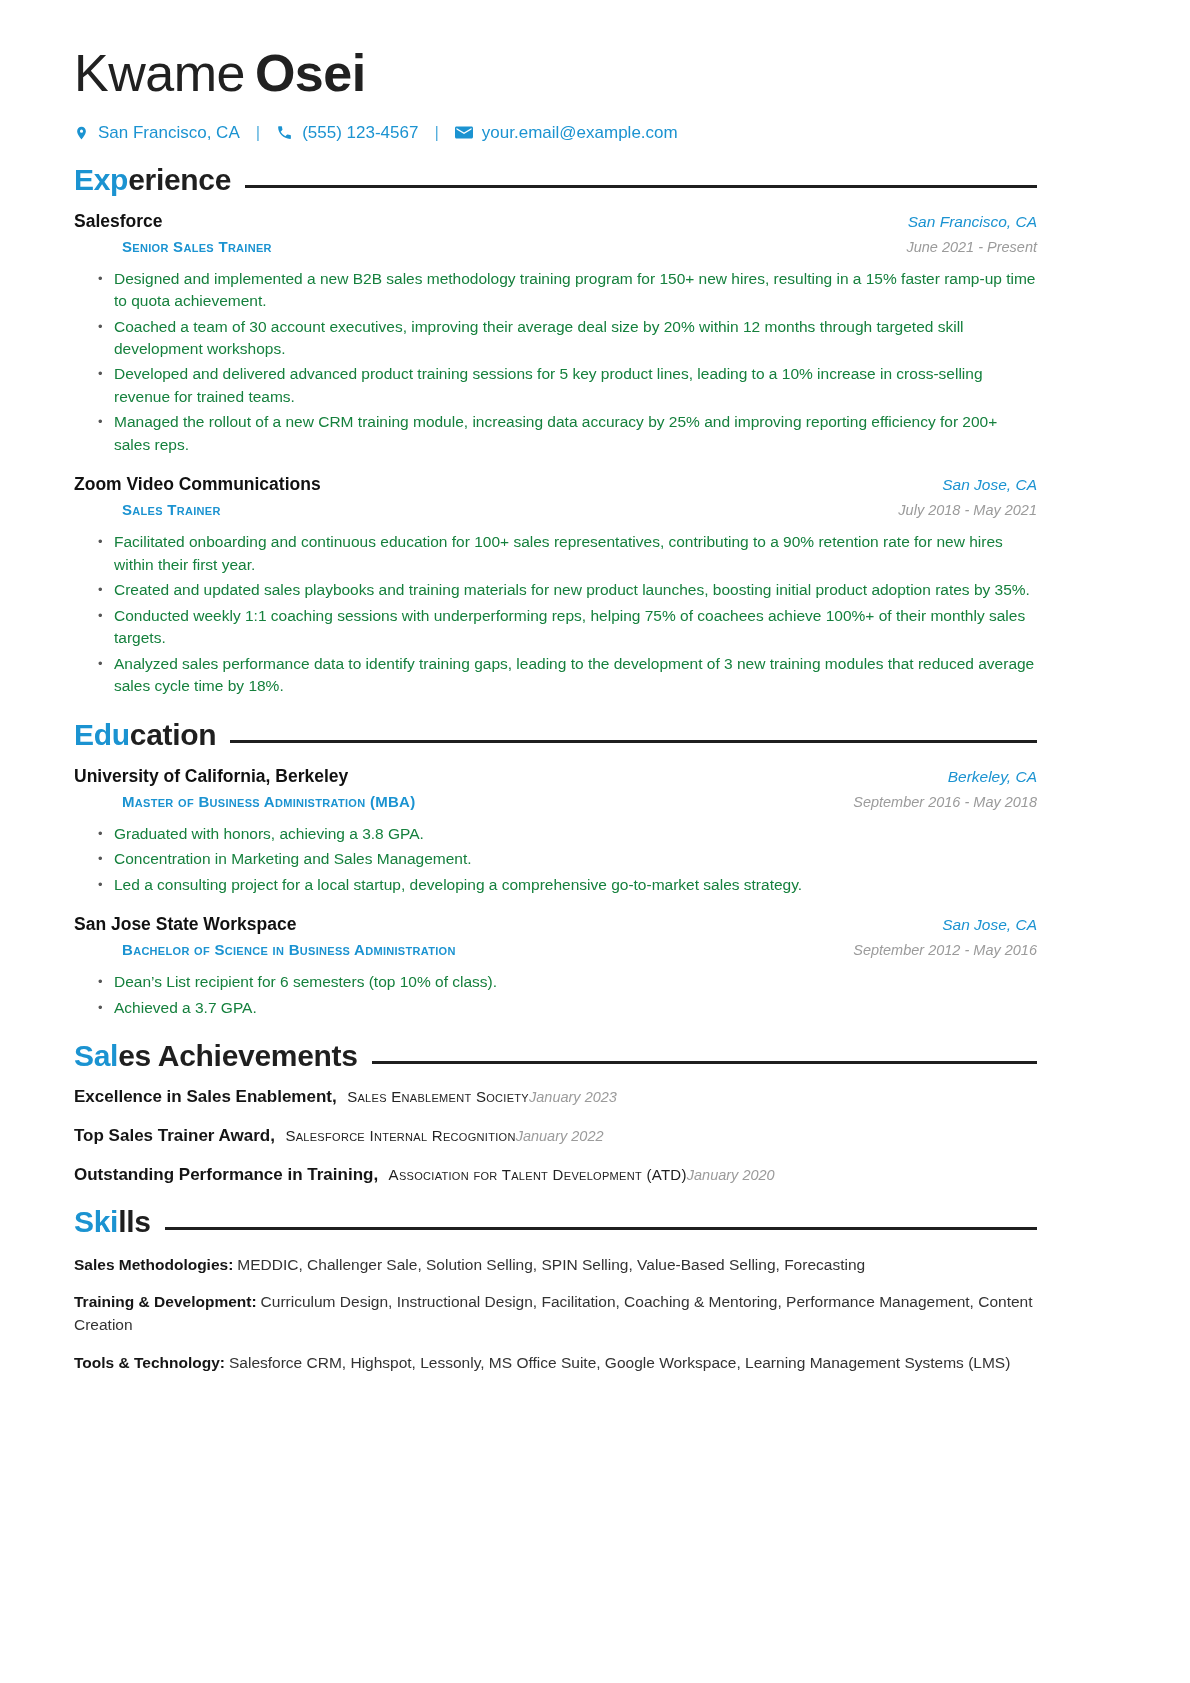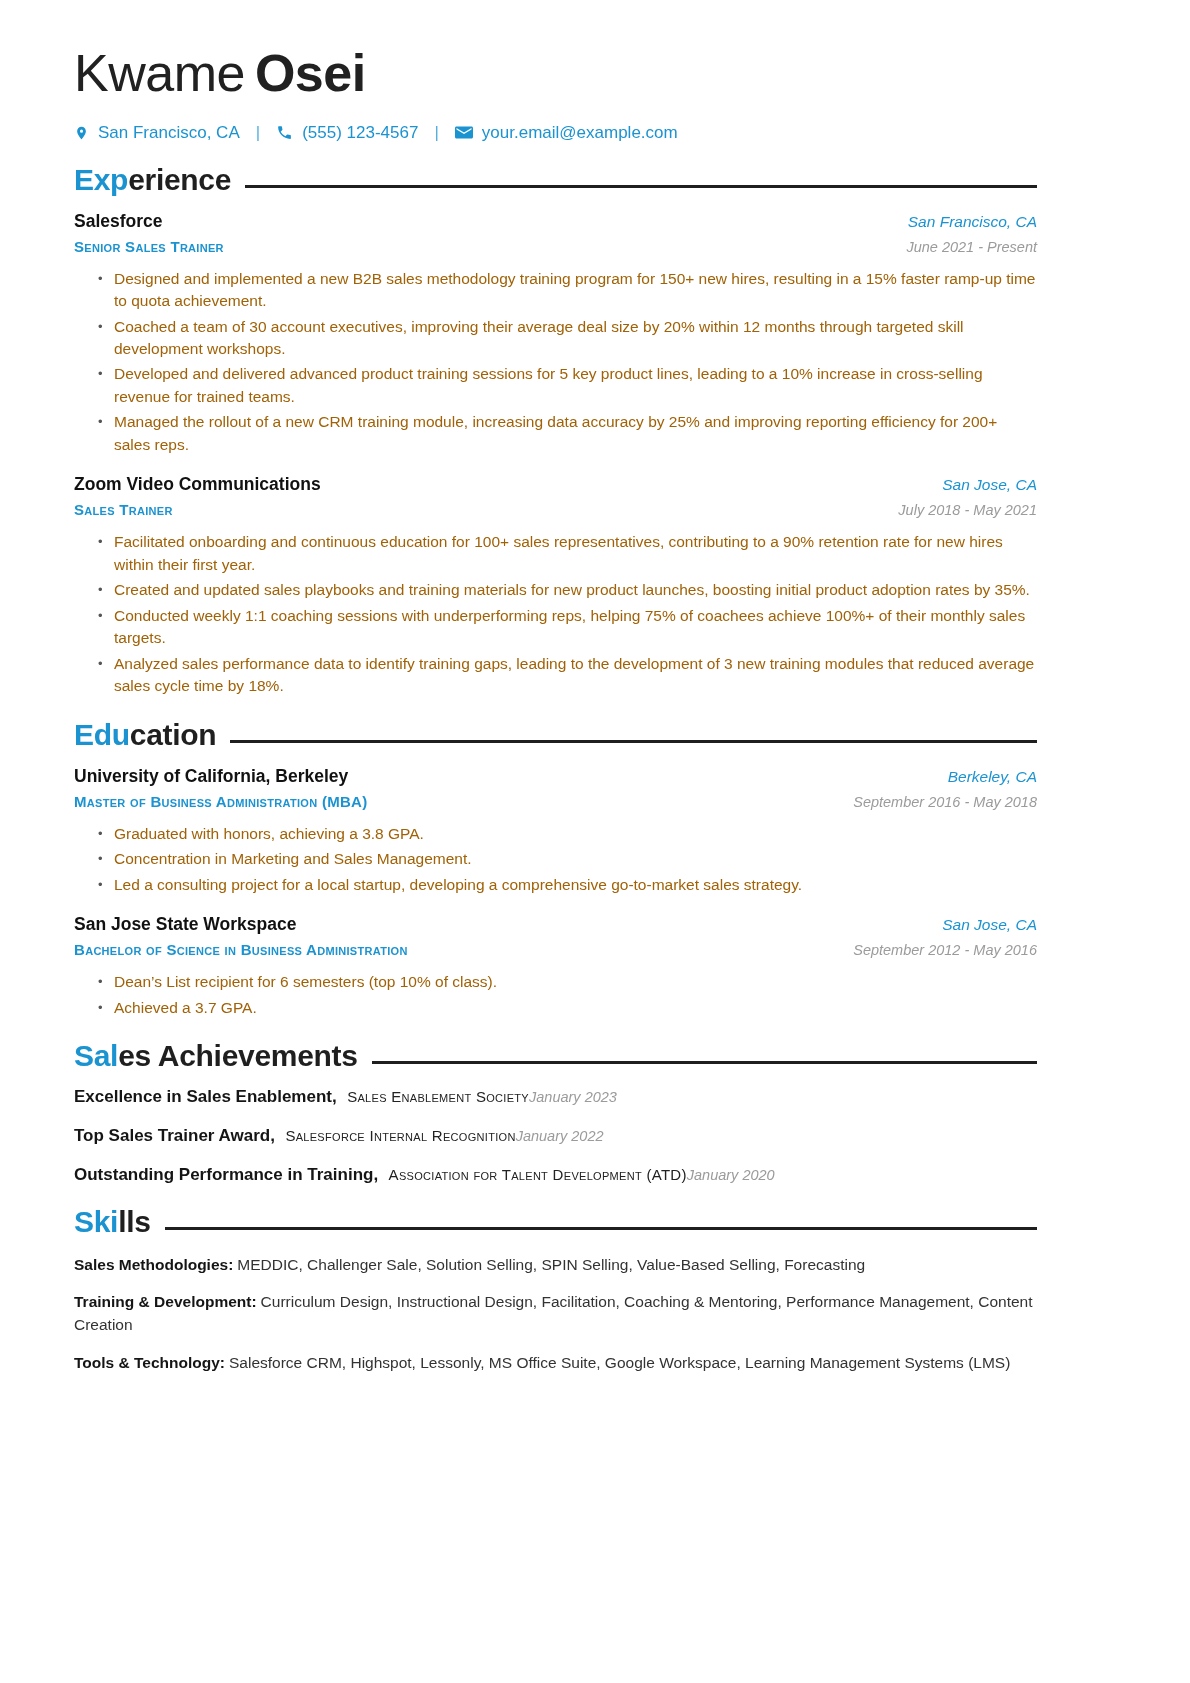--- a/index.html
+++ b/index.html
@@ -72,21 +72,21 @@
   .company {
     font-size: 17.5px;
     font-weight: 700;
     color: #111111;
   }
   .loc {
     font-size: 15.5px;
     font-style: italic;
     color: #1b93d1;
   }
-  .role-row { margin-top: 6px; }
+  .role-row { margin-top: 6px; margin-left: 48px; }
   .role {
     font-size: 15px;
     font-weight: 700;
     font-variant: small-caps;
     letter-spacing: 0.3px;
     color: #1b93d1;
   }
   .date {
     font-size: 14.5px;
     font-style: italic;
@@ -96,21 +96,21 @@
   ul.bullets {
     list-style: none;
     margin-top: 13px;
     margin-left: 24px;
   }
   ul.bullets li {
     position: relative;
     padding-left: 16px;
     font-size: 15.5px;
     line-height: 1.45;
-    color: #a16207;
+    color: #15803d;
     margin-bottom: 3px;
   }
   ul.bullets li::before {
     content: "\2022";
     position: absolute;
     left: 0;
     top: 0;
     font-size: 13px;
     line-height: 1.7;
     color: #555555;

